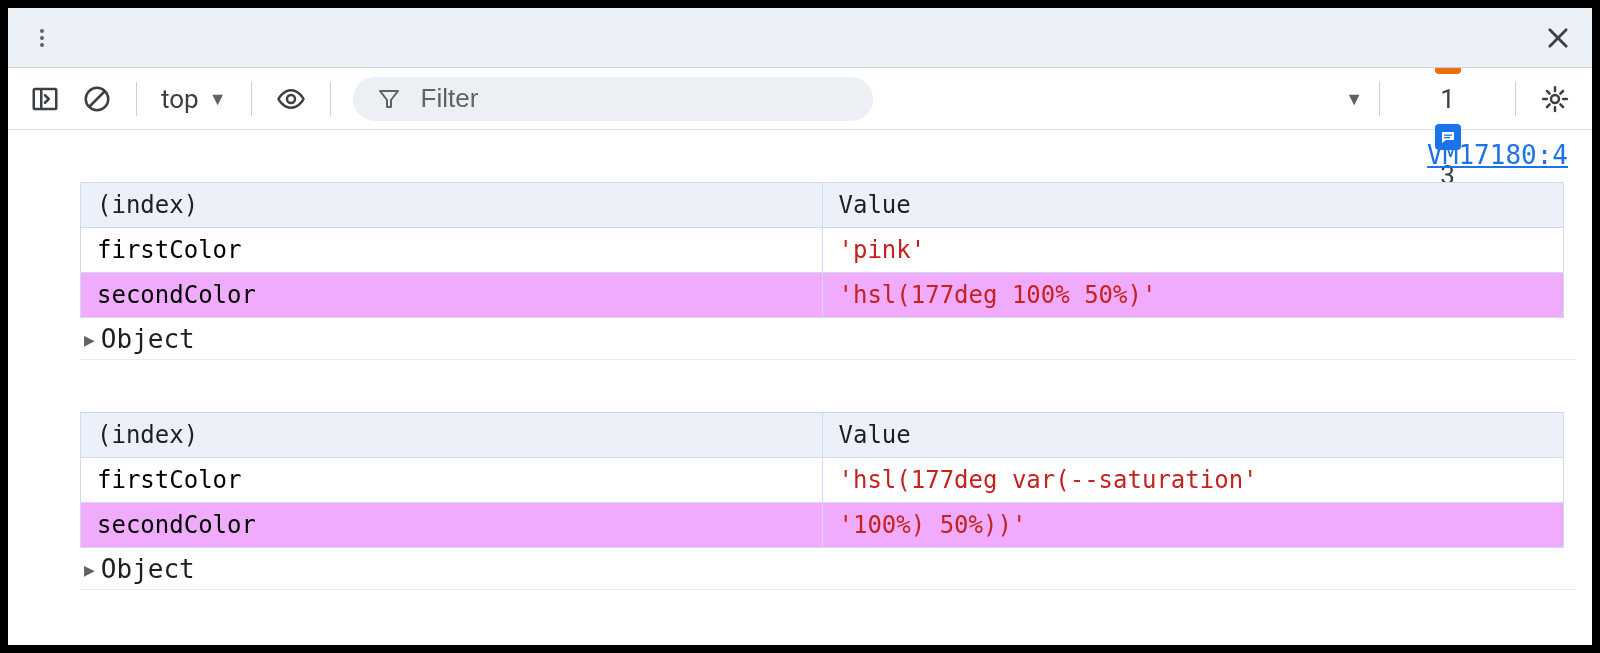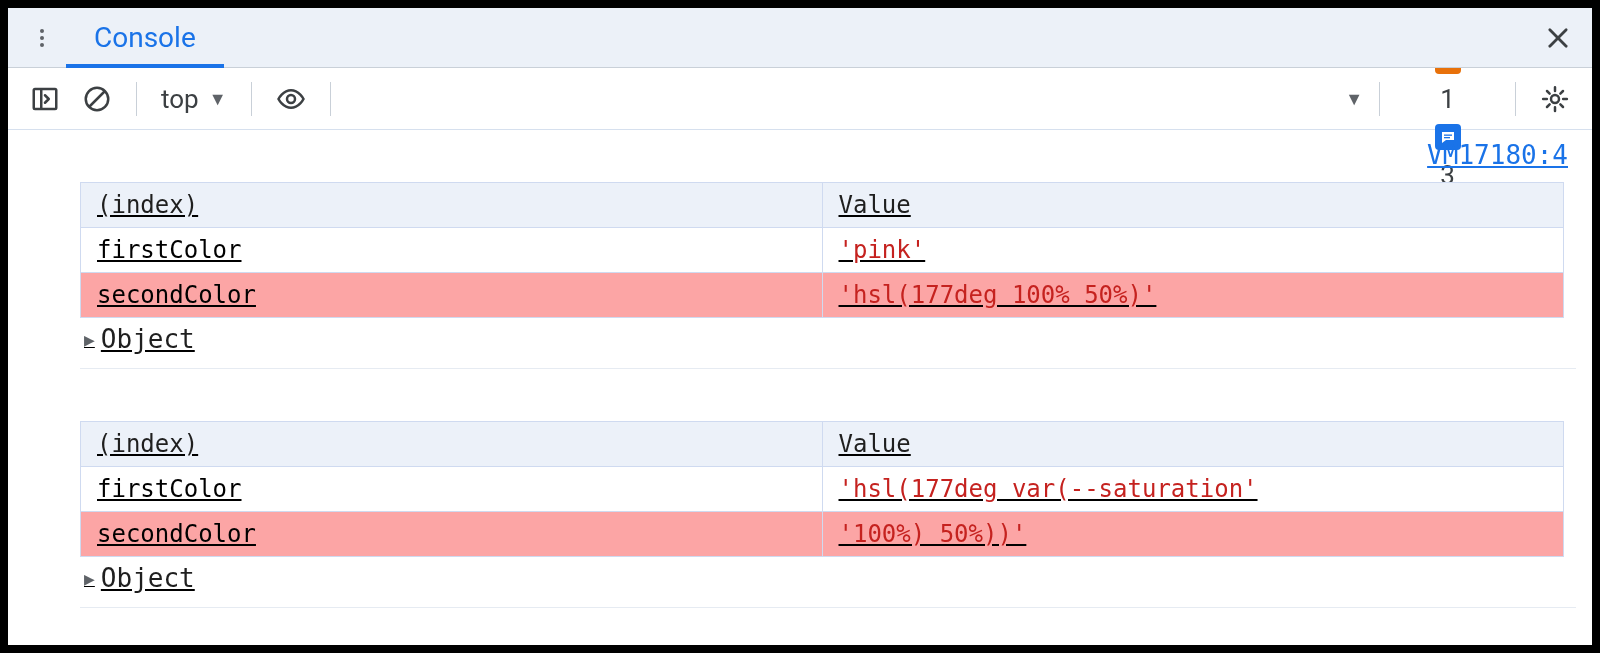--- a/index.html
+++ b/index.html
@@ -152,22 +152,21 @@
   .console-body {
     flex:1 1 auto;
     overflow:hidden;
     padding-left: 72px;
     padding-right: 16px;
   }
   .log-block {
     position:relative;
     padding-top: 12px;
     border-bottom:1px solid #e6ebf2;
-    padding-bottom:12px;
-    text-decoration:underline;
+    padding-bottom:3px;
   }
   .src-link {
     position:absolute;
     right: 8px;
     top: 10px;
     font-family: ui-monospace, SFMono-Regular, Menlo, Consolas, monospace;
     font-size:26px;
     color:#1a73e8;
     text-decoration:underline;
     cursor:pointer;
@@ -182,21 +181,21 @@
   table.console-table th, table.console-table td {
     border:1px solid #cfdaf0;
     text-align:left;
     padding: 8px 16px;
     font-weight:normal;
   }
   table.console-table th {
     background:#ecf1f9;
     color:#1f1f1f;
   }
-  table.console-table tr.alt td { background:#fca5a5;margin-top:45px; }
+  table.console-table tr.alt td { background:#f0abfc;margin-top:45px; }
   .str { color:#c5221f; }
   .obj-row {
     font-family: ui-monospace, SFMono-Regular, Menlo, Consolas, monospace;
     font-size:26px;
     padding: 6px 4px 2px 4px;
     display:flex;
     align-items:center;
     gap:6px;
     cursor:pointer;
     color:#1f1f1f;
@@ -209,23 +208,20 @@
 <body>
 
 <div class="tabbar">
   <div class="kebab">
     <svg viewBox="0 0 24 24" fill="#5f6368">
       <circle cx="12" cy="5" r="2"></circle>
       <circle cx="12" cy="12" r="2"></circle>
       <circle cx="12" cy="19" r="2"></circle>
     </svg>
   </div>
-  <div class="tab-console">
-    <span>Console</span>
-  </div>
   <div class="close-x">
     <svg viewBox="0 0 24 24" stroke="#3c4043" stroke-width="2.4" fill="none" stroke-linecap="round">
       <line x1="5" y1="5" x2="19" y2="19"></line>
       <line x1="19" y1="5" x2="5" y2="19"></line>
     </svg>
   </div>
 </div>
 
 <div class="toolbar">
 
@@ -255,20 +251,26 @@
 
   <div class="tb-btn">
     <svg viewBox="0 0 24 24" fill="none" stroke="#3c4043" stroke-width="2">
       <path d="M2 12s3.5-7 10-7 10 7 10 7-3.5 7-10 7S2 12 2 12z"></path>
       <circle cx="12" cy="12" r="3.2"></circle>
     </svg>
   </div>
 
   <div class="vsep"></div>
 
+  <div class="filter-pill">
+    <svg viewBox="0 0 24 24" fill="none" stroke="#5f6368" stroke-width="2" stroke-linejoin="round" stroke-linecap="round">
+      <polygon points="3,4 21,4 14,13 14,20 10,20 10,13"></polygon>
+    </svg>
+    <input type="text" placeholder="Filter" style="">
+  </div>
 
   <div class="spacer"></div>
 
   <div class="levels">
     <span class="tri">▼</span>
   </div>
 
   <div class="vsep"></div>
 
   <div class="issues">

